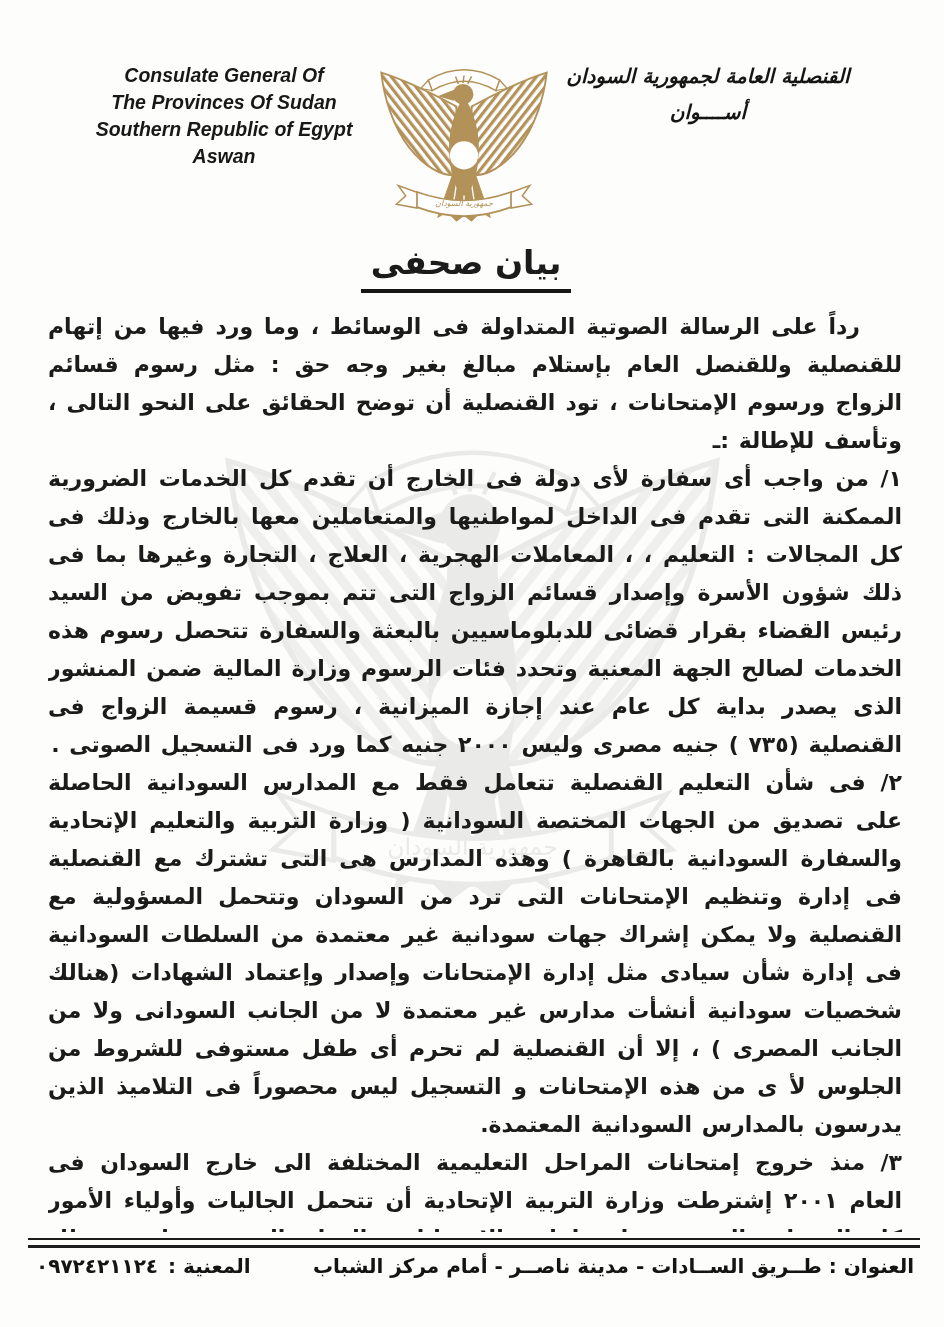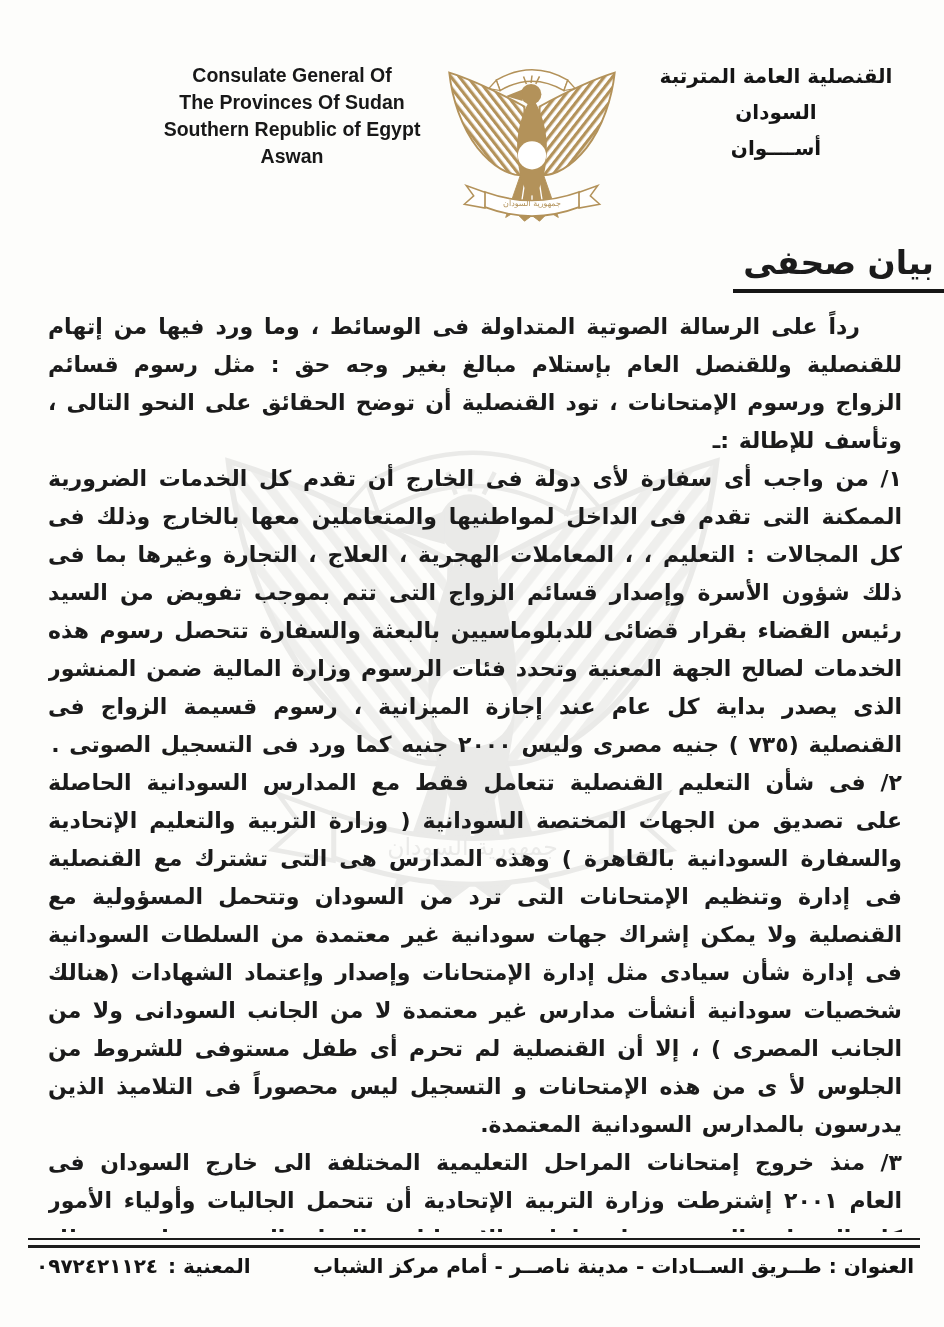--- a/index.html
+++ b/index.html
@@ -6,37 +6,38 @@
   .page {
     position:relative;
     width:944px; height:1327px;
     background:#fdfdfb;
     overflow:hidden;
     font-family:"DejaVu Sans", sans-serif;
     color:#1b1b1b;
   }
   
   .header {
-    position:absolute; top:50px; left:34px; right:18px;
-    display:flex; justify-content:flex-end; align-items:flex-start;
+    position:absolute; top:50px; left:34px; right:42px;
+    display:flex; justify-content:center; align-items:flex-start;
     z-index:2;
+    font-style:italic;
   }
   .header-english {
     width:292px; text-align:center; padding-top:12px;
     font-family:"Liberation Sans", sans-serif;
     font-weight:bold; font-size:19.5px; line-height:27px; color:#181818;
   }
   .emblem-box { width:188px; height:192px; color:#b3925a; }
   .emblem-box svg { width:100%; height:100%; display:block; }
   .header-arabic {
     width:300px; text-align:center; direction:rtl; padding-top:8px;
     font-weight:bold; font-size:20px; line-height:36px; color:#151515;
   }
   
-  .title-wrap { position:absolute; top:243px; left:0; right:0; text-align:right; z-index:2; }
+  .title-wrap { position:absolute; top:243px; left:0; right:12px; text-align:center; z-index:2; }
   .doc-title {
     display:inline-block; direction:rtl;
     font-size:33px; font-weight:bold;
     border-bottom:4px solid #161616; padding:0 10px 7px;
   }
   
   .watermark {
     position:absolute; left:195px; top:400px; width:555px; height:555px;
     opacity:0.13; color:#6e6e6e; filter:grayscale(1);
     z-index:0; pointer-events:none;
@@ -118,21 +119,21 @@
       <div>The Provinces Of Sudan</div>
       <div>Southern Republic of Egypt</div>
       <div>Aswan</div>
     </div>
     <div class="emblem-box">
       <svg viewBox="0 0 200 200">
           <use href="#emblem-sym"></use>
         </svg>
     </div>
     <div class="header-arabic">
-      <div>القنصلية العامة المترتبة السودان</div>
+      <div>القنصلية العامة لجمهورية السودان</div>
       <div>أســــوان</div>
     </div>
   </div>
 
   <div class="title-wrap">
     <span class="doc-title">بيان صحفى</span>
   </div>
 
   <div class="body-text">
     <p class="indent">رداً على الرسالة الصوتية المتداولة فى الوسائط ، وما ورد فيها من إتهام للقنصلية وللقنصل العام بإستلام مبالغ بغير وجه حق : مثل رسوم قسائم الزواج ورسوم الإمتحانات ، تود القنصلية أن توضح الحقائق على النحو التالى ، وتأسف للإطالة :ـ</p>

